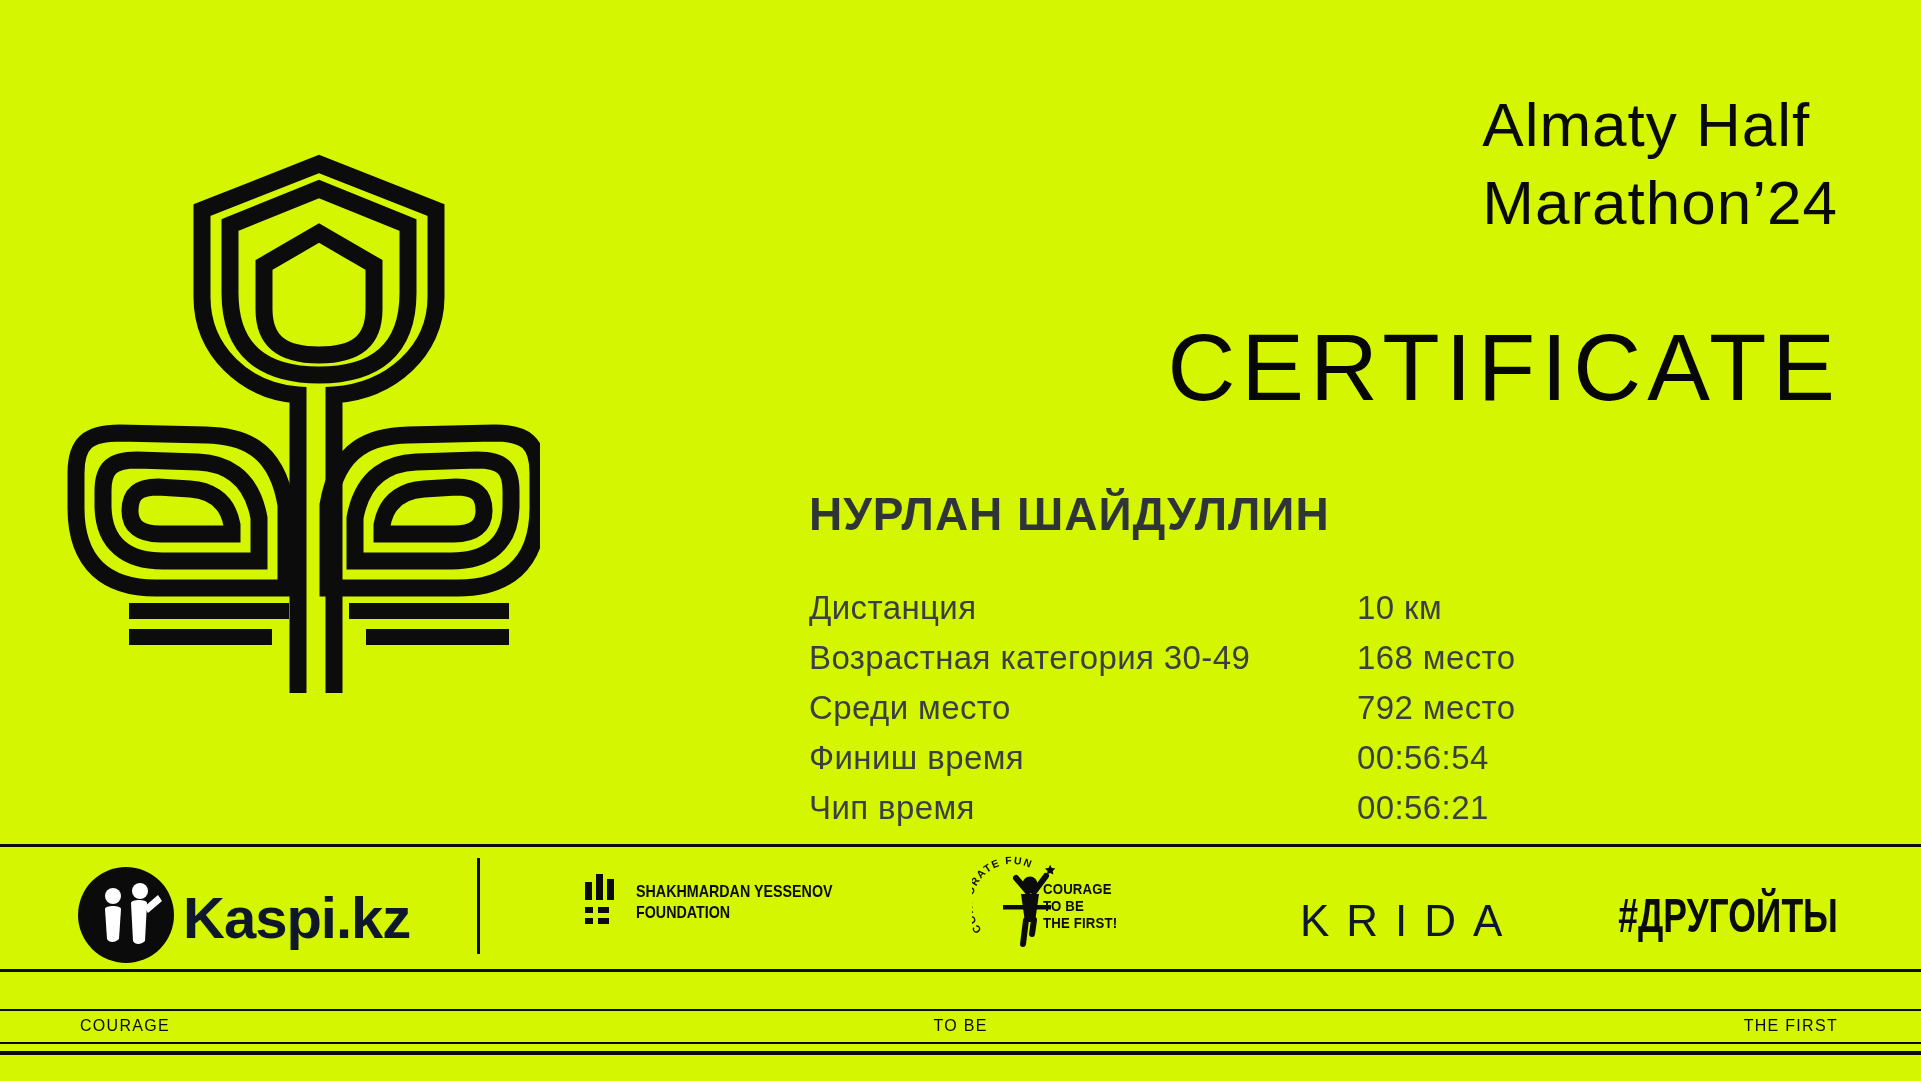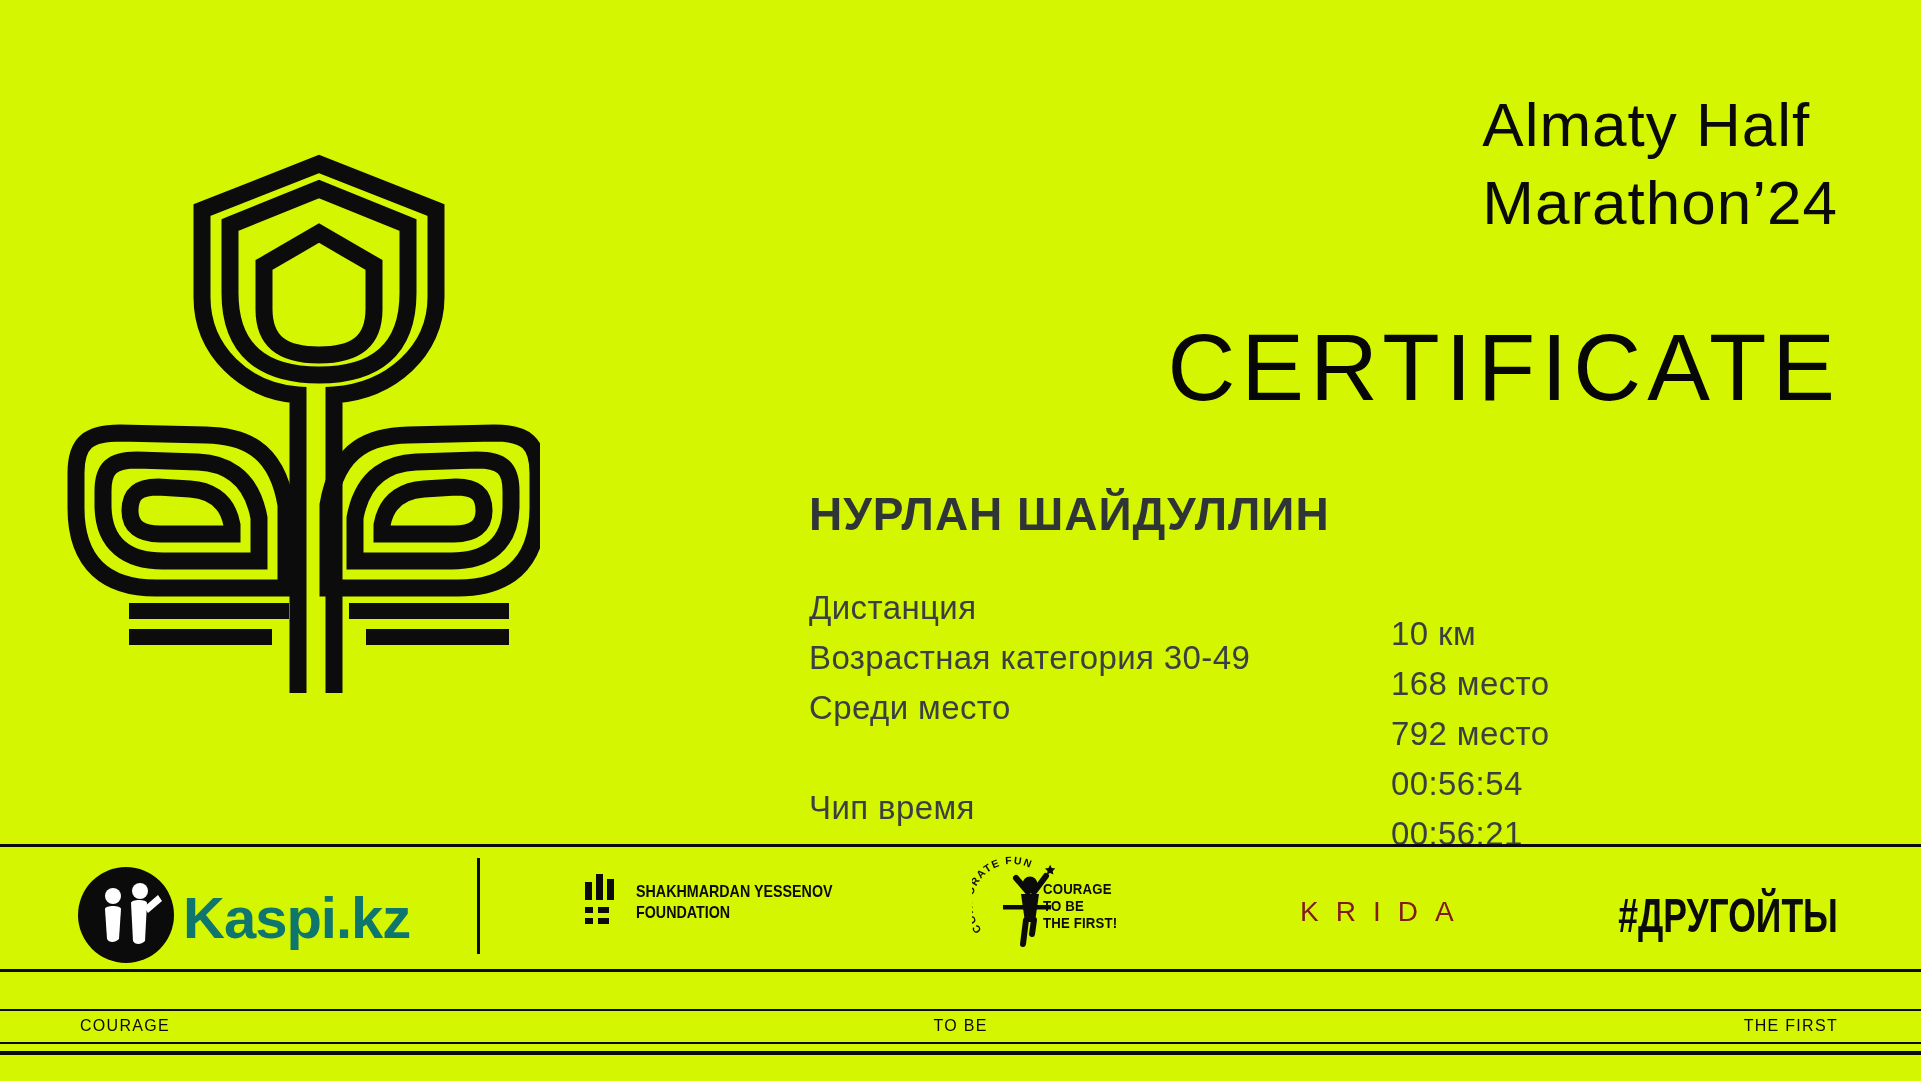--- a/index.html
+++ b/index.html
@@ -25,47 +25,47 @@
 
   
   .participant-name{
     left:809px;top:487px;
     font-size:46px;font-weight:700;letter-spacing:1px;
     color:#2F3437;white-space:nowrap;
   }
   .results{left:809px;top:583px;width:1030px;}
   .result-row{position:relative;height:50px;font-size:33px;line-height:50px;color:#3A3F43;text-align:right;}
   .result-label{position:absolute;left:0;white-space:nowrap;letter-spacing:.4px;}
-  .result-value{position:absolute;left:582px;white-space:nowrap;letter-spacing:.4px;margin-top:26px;}
+  .result-value{position:absolute;left:548px;white-space:nowrap;letter-spacing:.4px;}
 
   
   .hline{position:absolute;left:0;right:0;background:#0B0B0B;}
   .line-a{top:844px;height:3px;}
   .line-b{top:969px;height:3px;}
   .line-c{top:1009px;height:2px;}
   .line-d{top:1042px;height:2px;}
   .line-e{top:1051px;height:4px;}
 
   
   .kaspi-circle{left:78px;top:867px;width:96px;height:96px;}
-  .kaspi-text{left:183px;top:884px;font-size:58px;font-weight:700;letter-spacing:-1px;color:#0f766e;}
+  .kaspi-text{left:183px;top:884px;font-size:58px;font-weight:700;letter-spacing:-1px;color:#0f172a;}
   .sponsor-divider{left:477px;top:858px;width:3px;height:96px;background:#0B0B0B;}
   .yessenov-icon{left:585px;top:870px;width:32px;height:56px;}
   .yessenov-text{
     left:636px;top:881px;font-size:17px;line-height:21px;font-weight:700;
     letter-spacing:0;transform:scaleX(.84);transform-origin:left top;white-space:nowrap;
   }
   .cf-badge{left:972px;top:856px;width:110px;height:106px;}
   .cf-text{
     left:1043px;top:880px;font-size:15px;line-height:17px;font-weight:700;
     transform:scaleX(.88);transform-origin:left top;white-space:nowrap;letter-spacing:.2px;
   }
   .krida-text{
-    left:1300px;top:896px;font-size:28px;font-weight:400;
-    letter-spacing:17px;color:#7f1d1d;white-space:nowrap;
+    left:1300px;top:896px;font-size:44px;font-weight:400;
+    letter-spacing:17px;color:#0f172a;white-space:nowrap;
   }
   .hashtag-text{
     right:83px;top:888px;font-size:48px;font-weight:700;
     transform:scaleX(.74);transform-origin:right center;
     letter-spacing:0;color:#0B0B0B;white-space:nowrap;
   }
 
   
   .bar-text{top:1017px;font-size:16px;letter-spacing:1.3px;color:#0B0B0B;white-space:nowrap;}
   .bar-left{left:80px;}
@@ -119,20 +119,21 @@
   </div>
   <div class="result-row">
     <span class="result-label">Возрастная категория 30-49</span>
     <span class="result-value">168 место</span>
   </div>
   <div class="result-row">
     <span class="result-label">Среди место</span>
     <span class="result-value">792 место</span>
   </div>
   <div class="result-row">
+    <span class="result-label">Финиш время</span>
     <span class="result-value">00:56:54</span>
   </div>
   <div class="result-row">
     <span class="result-label">Чип время</span>
     <span class="result-value">00:56:21</span>
   </div>
 </div>
 
 <div class="hline line-a"></div>
 <div class="hline line-b"></div>

